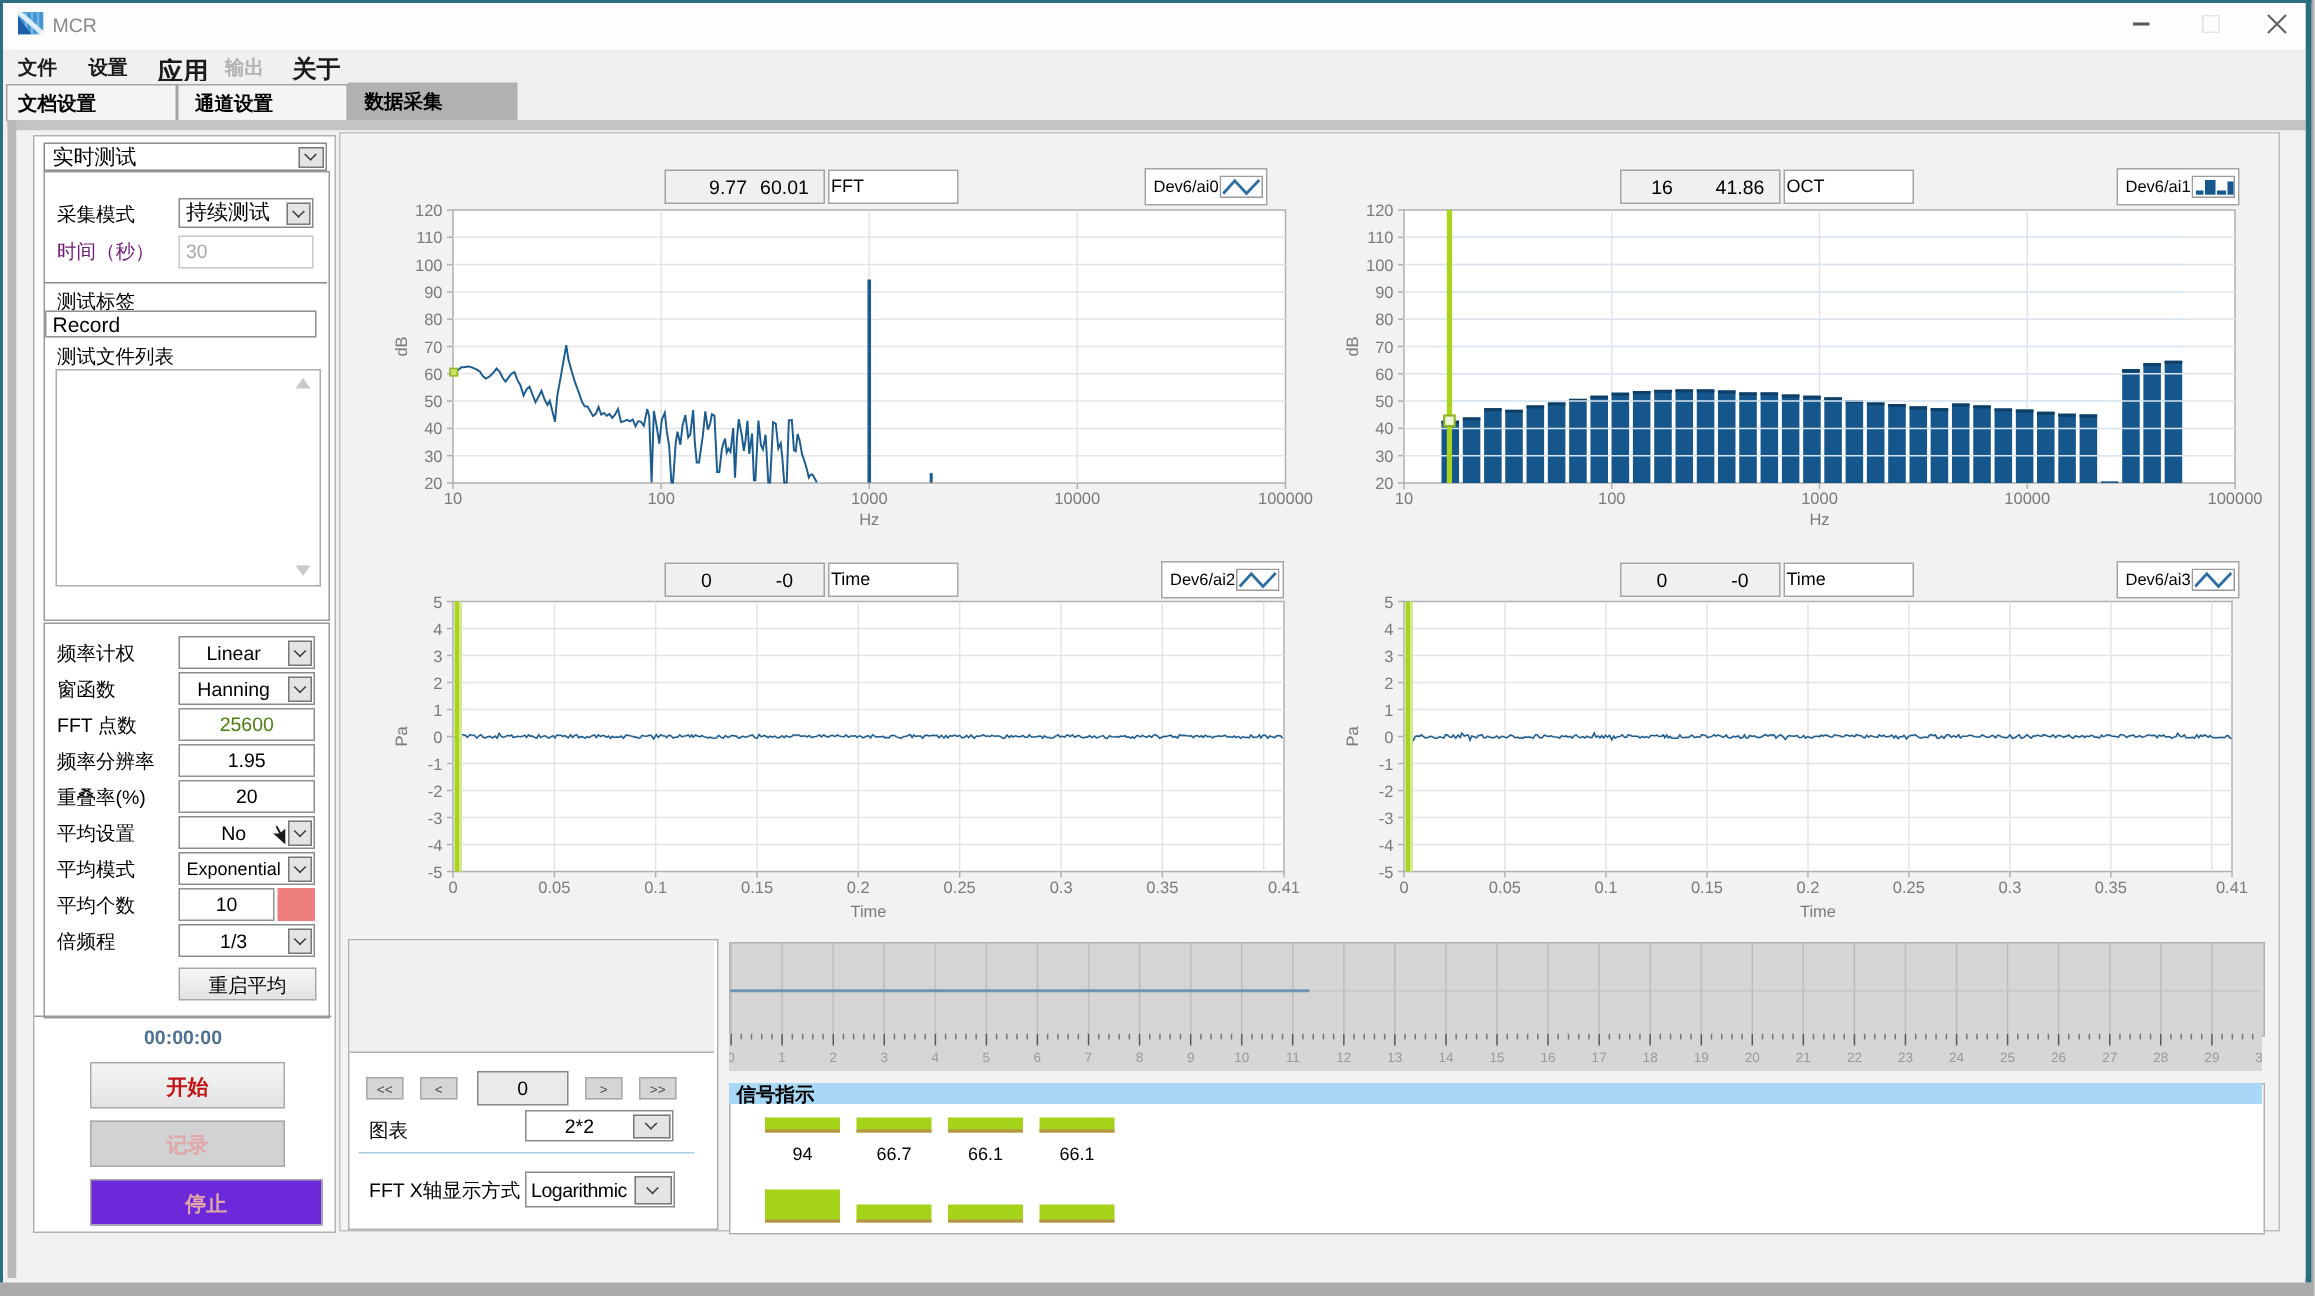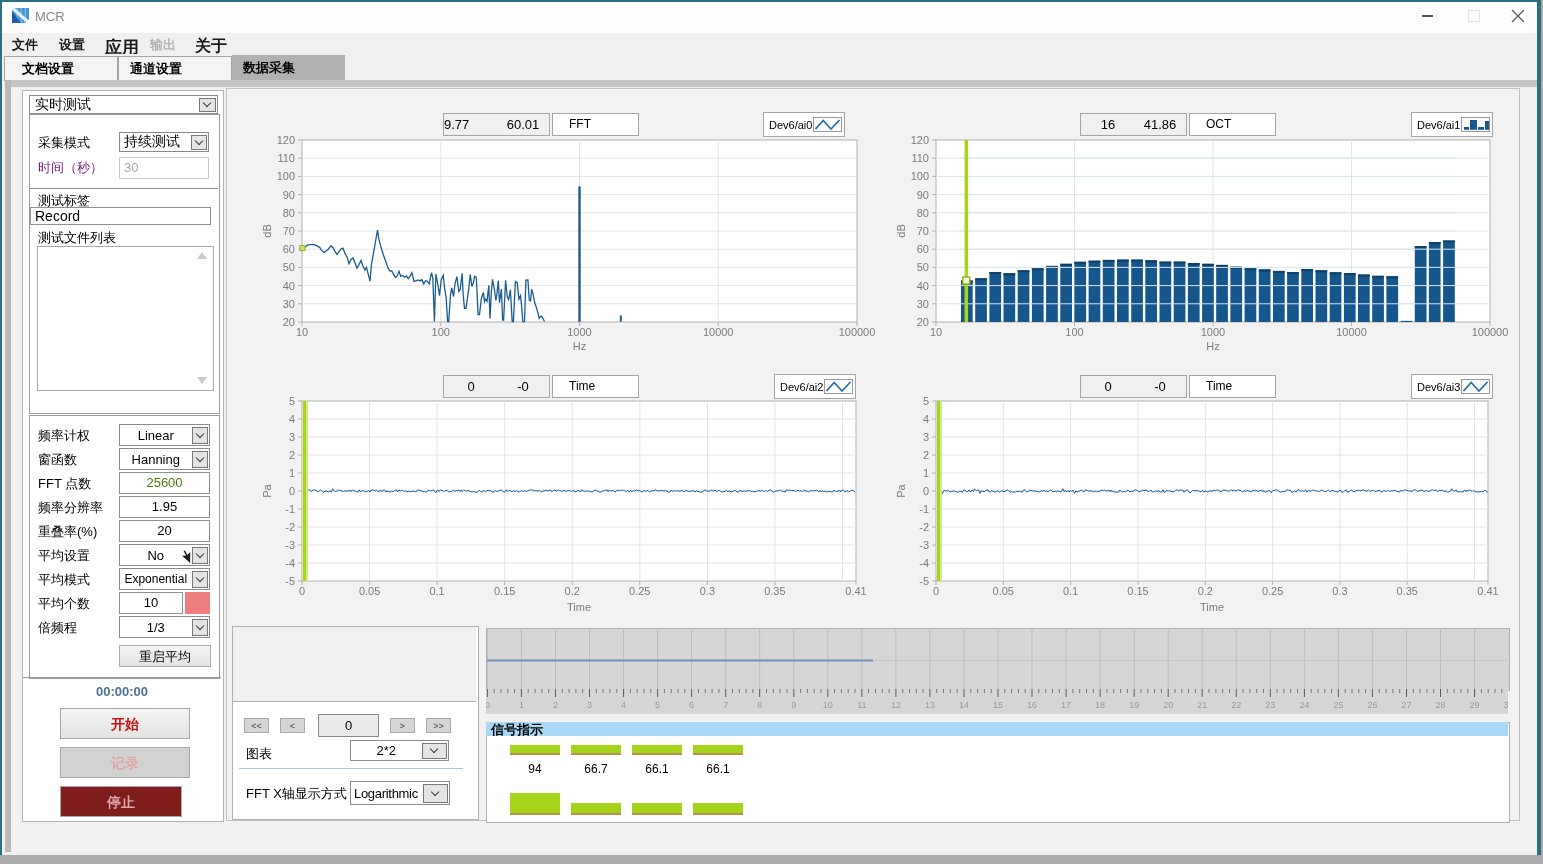--- a/index.html
+++ b/index.html
@@ -4,21 +4,21 @@
 body{width:1543px;height:864px;background:#ababab;font-family:"Liberation Sans",sans-serif;position:relative;overflow:hidden;color:#000}
 .abs{position:absolute}
 .lbl{font-size:13px;color:#000;white-space:nowrap}
 .combo{background:#fff;border:1px solid #8a8a8a;box-sizing:border-box;display:flex;align-items:center;justify-content:center}
 .combo>span{flex:1;text-align:center;white-space:nowrap;overflow:hidden}
 .combo .cbtn{align-self:stretch;background:#e4e4e4;border:1px solid #777;box-sizing:border-box;display:flex;align-items:center;justify-content:center;margin:1.5px 1.5px 1.5px 0}
 .combo .cbtn::after{content:'';width:5px;height:5px;border-left:1.6px solid #3a3a3a;border-bottom:1.6px solid #3a3a3a;transform:rotate(-45deg);margin-top:-3px}
 .tb{background:#fff;border:1px solid #909090;box-sizing:border-box;font-size:13px;line-height:20px}
 .btn{background:linear-gradient(#f5f5f5,#e3e3e3);border:1px solid #a8a8a8;box-sizing:border-box;text-align:center;font-size:13px}
 .valbox{width:107px;height:23px;background:#f0f0f0;border:1px solid #a5a5a5;box-sizing:border-box;font-size:13px;line-height:21px}
-.lblbox{width:87px;height:23px;background:#fff;border:1px solid #a5a5a5;box-sizing:border-box;font-size:12px;line-height:21px;padding-left:16px}
+.lblbox{width:87px;height:23px;background:#fff;border:1px solid #a5a5a5;box-sizing:border-box;font-size:12px;line-height:21px;padding-left:1px}
 .devbox{width:82px;height:25px;background:#fff;border:1px solid #a5a5a5;box-sizing:border-box;font-size:11px;display:flex;align-items:center;padding-left:5px;position:absolute}
 .gbar{background:#a4d31a;border-bottom:2px solid #b8924a;box-sizing:content-box}
 </style></head><body>
 <div class="abs" style="left:0;top:0;width:1541px;height:855px;background:#f0f0f0;border-left:2px solid #2b6f80;border-top:2px solid #2b6f80;border-right:4px solid #2b6f80;box-sizing:border-box"></div>
 <div class="abs" style="left:2px;top:2px;width:1535px;height:31px;background:#fdfdfd"></div>
 <svg class="abs" style="left:12px;top:8px" width="17" height="15">
 <rect width="17" height="15" fill="#4493d3"></rect>
 <rect x="4.5" y="0" width="1.6" height="15" fill="#73b6e3"></rect>
     <rect x="8.5" y="0" width="1.6" height="15" fill="#73b6e3"></rect>
     <rect x="12.5" y="0" width="1.6" height="15" fill="#73b6e3"></rect>
@@ -32,21 +32,21 @@
 <svg class="abs" style="left:1511px;top:9px" width="15" height="15">
     <path d="M1,1 L13,13 M13,1 L1,13" stroke="#5a5a5a" stroke-width="1.2"></path>
   </svg>
 <div class="abs" style="left:2px;top:33px;width:1535px;height:21px;background:#f0f0f0;border-bottom:1px solid #aeaeae"></div>
 <div class="abs" style="left:12px;top:36px;font-size:13px;font-weight:bold;color:#1a1a1a">文件</div>
 <div class="abs" style="left:59px;top:36px;font-size:13px;font-weight:bold;color:#1a1a1a">设置</div>
 <div class="abs" style="left:105px;top:36px;font-size:17px;font-weight:bold;color:#1a1a1a">应用</div>
 <div class="abs" style="left:150px;top:36px;font-size:13px;font-weight:bold;color:#b2b2b2">输出</div>
 <div class="abs" style="left:195px;top:36px;font-size:16px;font-weight:bold;color:#1a1a1a">关于</div>
 <div class="abs" style="left:2px;top:54px;width:1535px;height:26px;background:#f0f0f0"></div>
-<div class="abs" style="left:4px;top:56px;width:112px;height:24px;background:#f4f4f4;border:1px solid #a5a5a5;border-bottom:none;font-size:13px;font-weight:bold;line-height:24px"><span style="margin-left:17px">文档设置</span></div>
+<div class="abs" style="left:4px;top:56px;width:112px;height:24px;background:#f4f4f4;border:1px solid #a5a5a5;border-bottom:none;font-size:13px;font-weight:bold;line-height:24px"><span style="margin-left:7px">文档设置</span></div>
 <div class="abs" style="left:118px;top:56px;width:112px;height:24px;background:#f4f4f4;border:1px solid #a5a5a5;border-bottom:none;font-size:13px;font-weight:bold;line-height:24px"><span style="margin-left:11px">通道设置</span></div>
 <div class="abs" style="left:232px;top:55px;width:113px;height:25px;background:#b1b1b1;font-size:13px;font-weight:bold;line-height:25px"><span style="margin-left:11px">数据采集</span></div>
 <div class="abs" style="left:5px;top:80px;width:1532px;height:7px;background:#c4c4c4"></div>
 <div class="abs" style="left:5px;top:80px;width:6px;height:772px;background:#b9b9b9"></div>
 <div class="abs" style="left:11px;top:87px;width:1526px;height:765px;background:#f1f1f1"></div>
 <div class="abs" style="left:226px;top:88px;width:1294px;height:733px;background:#f2f2f2;border:1px solid #c0c0c0;box-sizing:border-box"></div>
 <div class="abs" style="left:22px;top:90px;width:200px;height:730px;background:#fff;border:1px solid #b3b3b3"></div>
 <div class="abs combo" style="left:29px;top:95px;width:189px;height:19px;font-size:13px">
     <span style="text-align:left"><span style="margin-left:5px;font-size:14px">实时测试</span></span>
     <div class="cbtn" style="width:17px"></div>
@@ -103,26 +103,26 @@
 <div class="abs lbl" style="left:38px;top:619px">倍频程</div>
 <div class="abs combo" style="left:119px;top:616px;width:91px;height:22px;font-size:13px">
     <span style="text-align:center">1/3</span>
     <div class="cbtn" style="width:16px"></div>
   </div>
 <div class="abs btn" style="left:119px;top:645px;width:92px;height:22px;line-height:22px">重启平均</div>
 <div class="abs" style="left:23px;top:677px;width:198px;height:1px;background:#9a9a9a"></div>
 <div class="abs" style="left:22px;top:684px;width:200px;text-align:center;font-size:13px;font-weight:bold;color:#4c7191">00:00:00</div>
 <div class="abs btn" style="left:60px;top:708px;width:130px;height:31px;line-height:31px;color:#c21414;font-size:14px;font-weight:bold">开始</div>
 <div class="abs btn" style="left:60px;top:747px;width:130px;height:31px;line-height:31px;color:#dfa7a7;font-size:14px;font-weight:bold;background:#d2d2d2">记录</div>
-<div class="abs btn" style="left:60px;top:786px;width:122px;height:31px;line-height:31px;color:#dfa7a7;font-size:14px;font-weight:bold;background:#7f1d1d">停止</div>
+<div class="abs btn" style="left:60px;top:786px;width:155px;height:31px;line-height:31px;color:#dfa7a7;font-size:14px;font-weight:bold;background:#6d28d9">停止</div>
 <svg class="abs" style="left:181px;top:550px" width="12" height="15">
 <polygon points="9.6,13.8 9.6,1.6 6.4,4.4 4,0 2.2,0.9 4.5,5.3 0.2,5.3" fill="#1a1a1a" stroke="#f5f5f5" stroke-width="0.8"></polygon>
   </svg>
 <div class="abs valbox" style="left:443px;top:113px">
-    <span style="position:absolute;left:0;width:54px;text-align:left">9.77</span>
+    <span style="position:absolute;left:0;width:54px;text-align:right">9.77</span>
     <span style="position:absolute;left:52px;width:54px;text-align:center">60.01</span>
   </div>
 <div class="abs lblbox" style="left:552px;top:113px">FFT</div>
 <div class="abs devbox" style="left:763px;top:112px">
     <span>Dev6/ai0</span>
     <svg width="29" height="15" style="position:absolute;right:2px;top:4px">
       <rect x="0.5" y="0.5" width="28" height="14" fill="#fbfdff" stroke="#9a9a9a"></rect>
       <polyline points="2.5,12 10.2,3.5 18,12 26.5,3" fill="none" stroke="#2e6da3" stroke-width="1.8"></polyline>
     </svg>
   </div>

